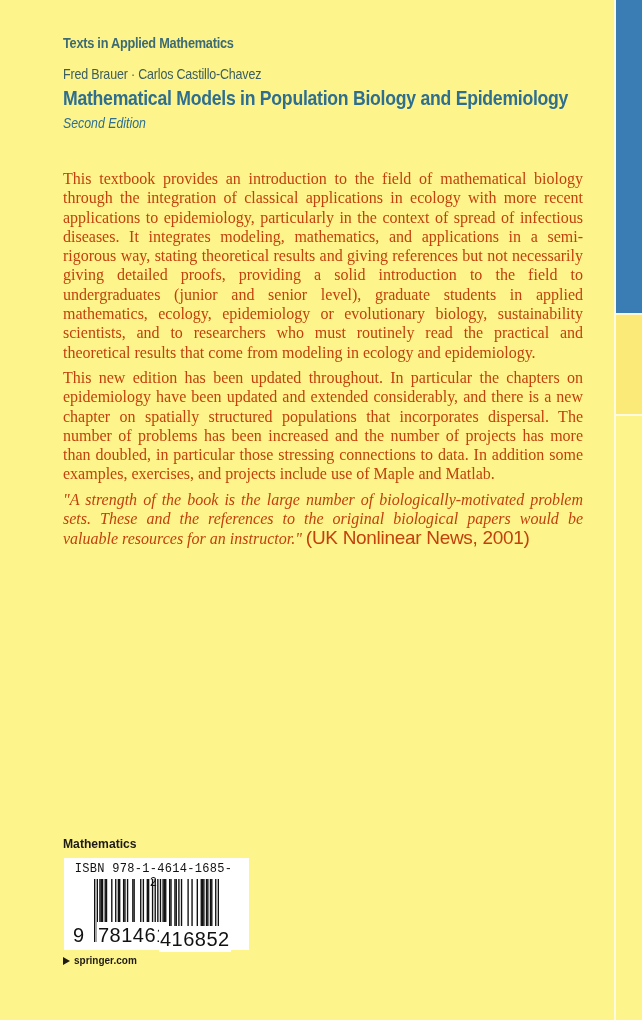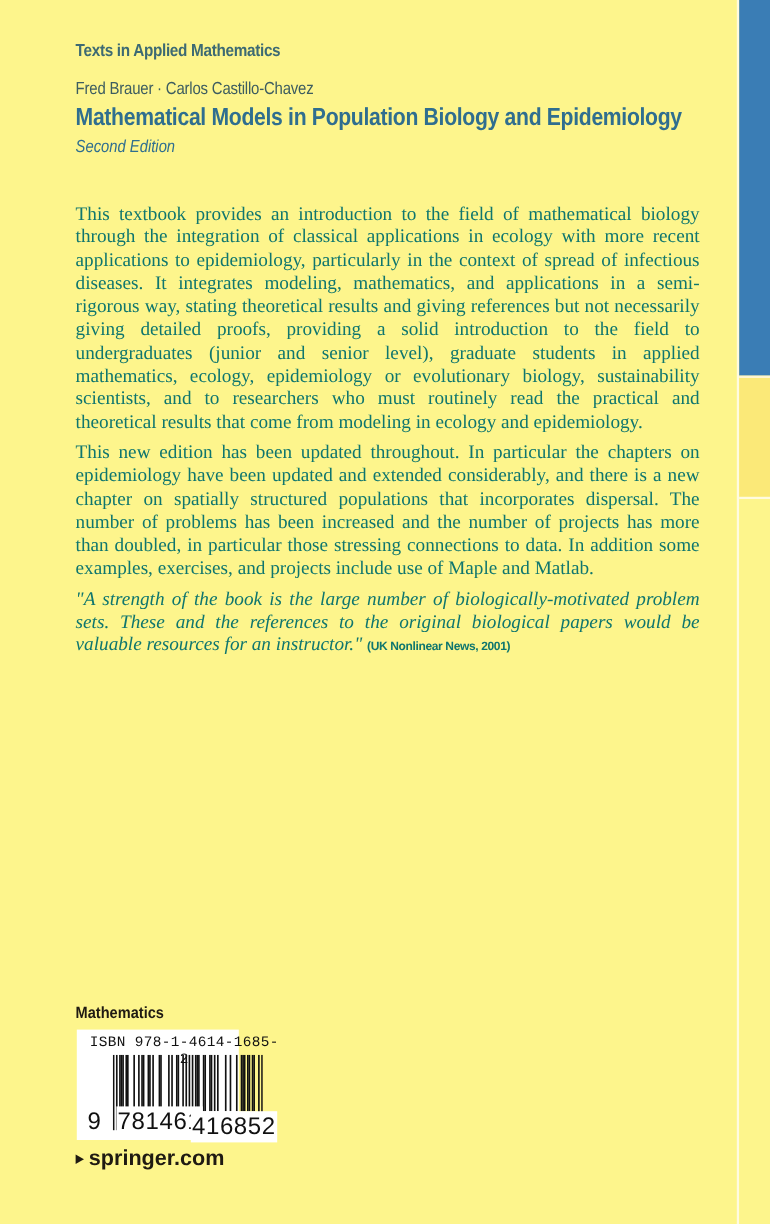--- a/index.html
+++ b/index.html
@@ -60,45 +60,45 @@
     .edition {
       position: absolute; left: 63px; top: 115px;
       font-family: "Liberation Sans", sans-serif;
       font-size: 14.5px; font-style: italic; color: #2f6e8f;
       transform: scaleX(0.85); transform-origin: left top;
     }
 
     .body {
       position: absolute; left: 63px; top: 169px; width: 520px;
       font-family: "Liberation Serif", serif;
-      font-size: 16px; line-height: 19.3px; color: #0f766e;
+      font-size: 16px; line-height: 19.3px; color: #c2410c;
     }
     .body p {
       margin: 0 0 6px 0; text-align: justify;
       text-align-last: left;
     }
     .body .review-head {
       font-weight: 700; margin: 0;
     }
     .body .quote {
       font-style: italic; margin: 0; text-align: justify; text-align-last: left;
     }
     .body .quote .source {
       font-family: "Liberation Sans", sans-serif; font-style: normal;
-      font-weight: 700; font-size: 10px; letter-spacing: -0.3px;
+      font-weight: 400; font-size: 19px; letter-spacing: -0.3px;
     }
 
     .subject {
       position: absolute; left: 63px; top: 836px;
       font-family: "Liberation Sans", sans-serif;
       font-size: 13.5px; font-weight: 700; color: #1f1a12;
       transform: scaleX(0.9); transform-origin: left top;
     }
     .barcode-box {
-      position: absolute; left: 64px; top: 858px; width: 135px; height: 92px;
+      position: absolute; left: 64px; top: 858px; width: 185px; height: 92px;
       background: #ffffff;
     }
     .isbn-text {
       position: absolute; left: 0; top: 4px; width: 169px; text-align: center;
       font-family: "Liberation Mono", monospace;
       font-size: 12px; color: #111; letter-spacing: 0.3px;
       padding-left: 10px; box-sizing: border-box;
     }
     .bars {
       position: absolute; left: 30px; top: 21px; width: 125px; height: 63px;
@@ -109,21 +109,21 @@
       font-family: "Liberation Sans", sans-serif;
       font-size: 20px; color: #111; line-height: 26px;
     }
     .ean-first { position: absolute; left: 0; top: 0; background: #fff; padding-right: 2px; }
     .ean-left { position: absolute; left: 24px; top: 0; background: #fff; letter-spacing: 0.5px; padding: 0 1px; }
     .ean-right { position: absolute; left: 86px; top: 4px; background: #fff; letter-spacing: 0.5px; padding: 0 1px; }
 
     .springer {
       position: absolute; left: 63px; top: 955px;
       font-family: "Liberation Sans", sans-serif;
-      font-size: 18px; font-weight: 700; color: #1f1a12;
+      font-size: 10px; font-weight: 700; color: #1f1a12;
       display: flex; align-items: center; gap: 4px;
     }
     .springer .arrow {
       width: 0; height: 0;
       border-top: 4.5px solid transparent; border-bottom: 4.5px solid transparent;
       border-left: 7px solid #1f1a12;
     }
   </style>
 </head>
 <body>

